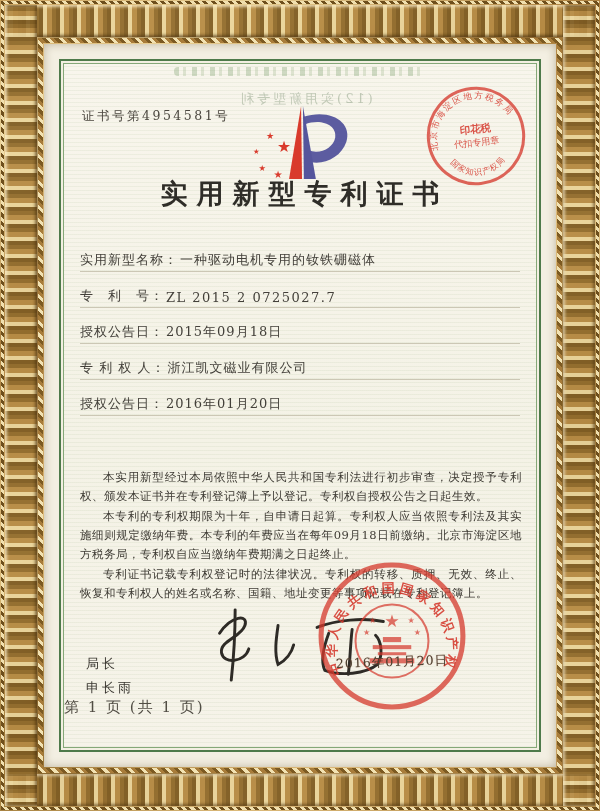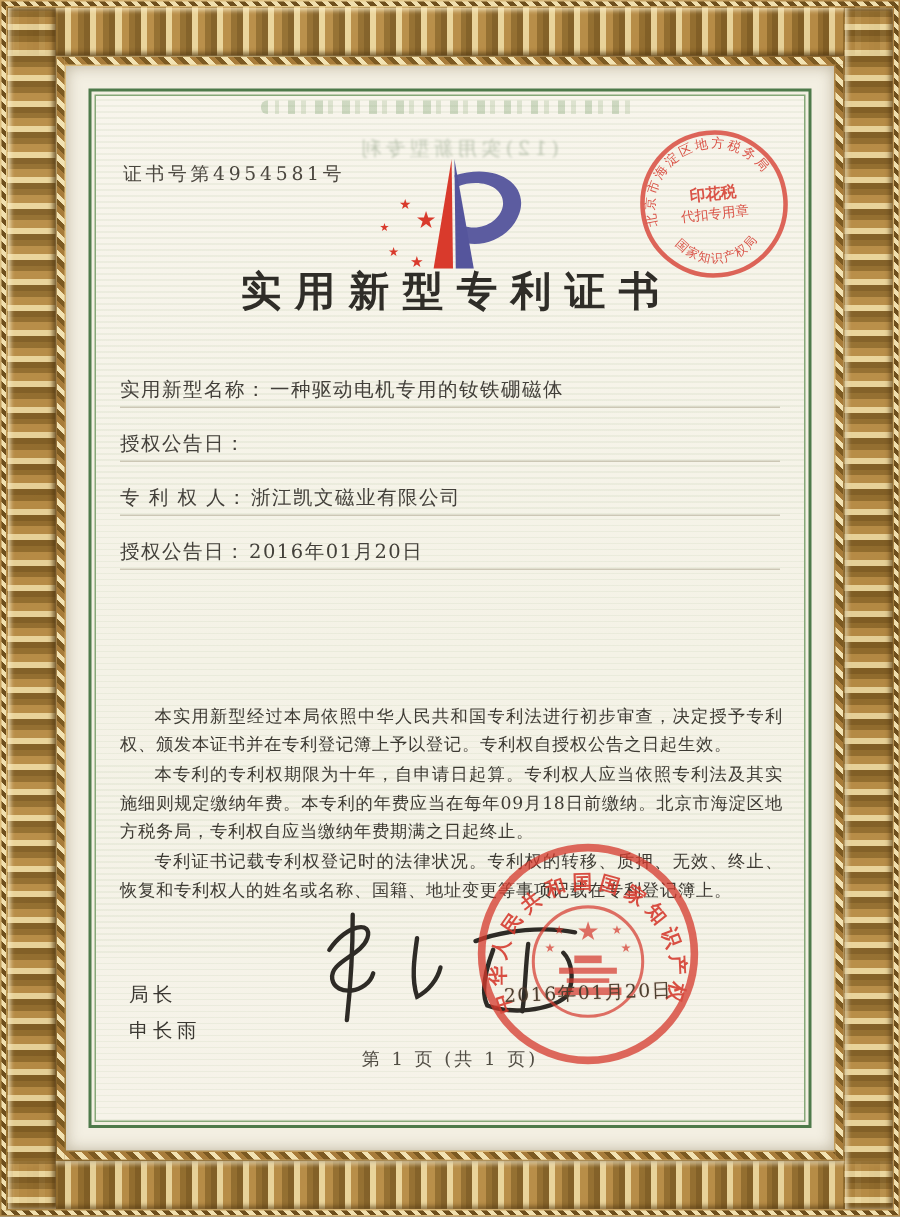--- a/index.html
+++ b/index.html
@@ -89,22 +89,22 @@
   .body-text p{margin:0 0 1px 0;text-indent:2em;}
   .sign-block{position:absolute;top:588px;left:22px;font-size:13px;color:#3a3731;letter-spacing:3px;line-height:24px;}
   .signature-svg{position:absolute;top:540px;left:128px;width:215px;height:78px;}
   .main-seal{position:absolute;top:496px;left:252px;width:152px;height:152px;opacity:.88;}
   .seal-date{
     position:absolute;top:590px;left:250px;width:156px;text-align:center;
     font-size:12.5px;color:#4a4030;letter-spacing:1px;transform:rotate(-2deg);
     text-shadow:0 0 1px rgba(180,60,40,.35);
   }
   .page-footer{
-    position:absolute;top:634px;left:0;right:0;text-align:center;
-    font-size:12px;color:#514d44;letter-spacing:2px;
+    position:absolute;top:634px;left:0;right:0;
+    font-size:15px;color:#514d44;letter-spacing:2px;
   }
   .seal-red{fill:#d5382c;}
   svg text{font-family:"DejaVu Serif","Liberation Serif",serif;}
 </style>
 </head>
 <body>
 
 <div class="frame-base"></div>
 <div class="band band-top"></div>
 <div class="band band-bottom"></div>
@@ -151,21 +151,26 @@
       </svg>
 
       <div class="cert-title">实用新型专利证书</div>
 
       <div class="fields">
         <div class="field-row">
           <span class="field-label">实用新型名称：</span>
           <span class="field-value">一种驱动电机专用的钕铁硼磁体</span>
         </div>
         <div class="field-row">
+          <span class="field-label">专　利　号：</span>
+          <span class="field-value mono-val">ZL 2015 2 0725027.7</span>
+        </div>
+        <div class="field-row">
           <span class="field-label">授权公告日：</span>
+          <span class="field-value">2015年09月18日</span>
         </div>
         <div class="field-row">
           <span class="field-label">专 利 权 人：</span>
           <span class="field-value">浙江凯文磁业有限公司</span>
         </div>
         <div class="field-row">
           <span class="field-label">授权公告日：</span>
           <span class="field-value">2016年01月20日</span>
         </div>
       </div>

